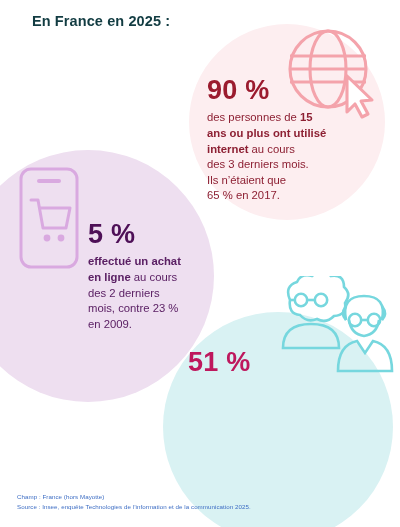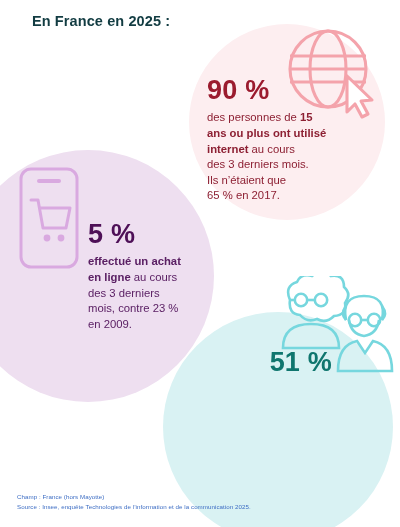--- a/index.html
+++ b/index.html
@@ -72,21 +72,21 @@
 
   .stat-internet   { left: 207px; top: 76px;  width: 132px; }
   .stat-internet .stat-number { color: #9b1b2e; }
   .stat-internet .stat-body   { color: #8d2033; }
 
   .stat-achat      { left: 88px;  top: 220px; width: 122px; }
   .stat-achat .stat-number { color: #4e1057; }
   .stat-achat .stat-body   { color: #5b2064; }
 
   .stat-seniors    { left: 188px; top: 348px; width: 144px; }
-  .stat-seniors .stat-number { color: #0f766e; text-align: right; }
+  .stat-seniors .stat-number { color: #be185d; }
   .stat-seniors .stat-body   { color: #235c62; }
 
   
   .footer {
     position: absolute;
     left: 17px;
     top: 492px;
     z-index: 40;
     color: #3e6ec4;
     font-size: 6.2px;
@@ -158,21 +158,21 @@
         <div><span>Ils n’étaient que</span></div>
         <div><span>65 % en 2017.</span></div>
       </div>
   </div>
 
   <div class="stat stat-achat">
     <div class="stat-number">5 %</div>
     <div class="stat-body">
         <div><b>effectué un achat</b></div>
         <div><b>en ligne</b><span> au cours</span></div>
-        <div><span>des 3 derniers</span></div>
+        <div><span>des 2 derniers</span></div>
         <div><span>mois, contre 23 %</span></div>
         <div><span>en 2009.</span></div>
       </div>
   </div>
 
   <div class="stat stat-seniors">
     <div class="stat-number">51 %</div>
   </div>
 
   <div class="footer" style="color: rgb(62, 110, 196);">

